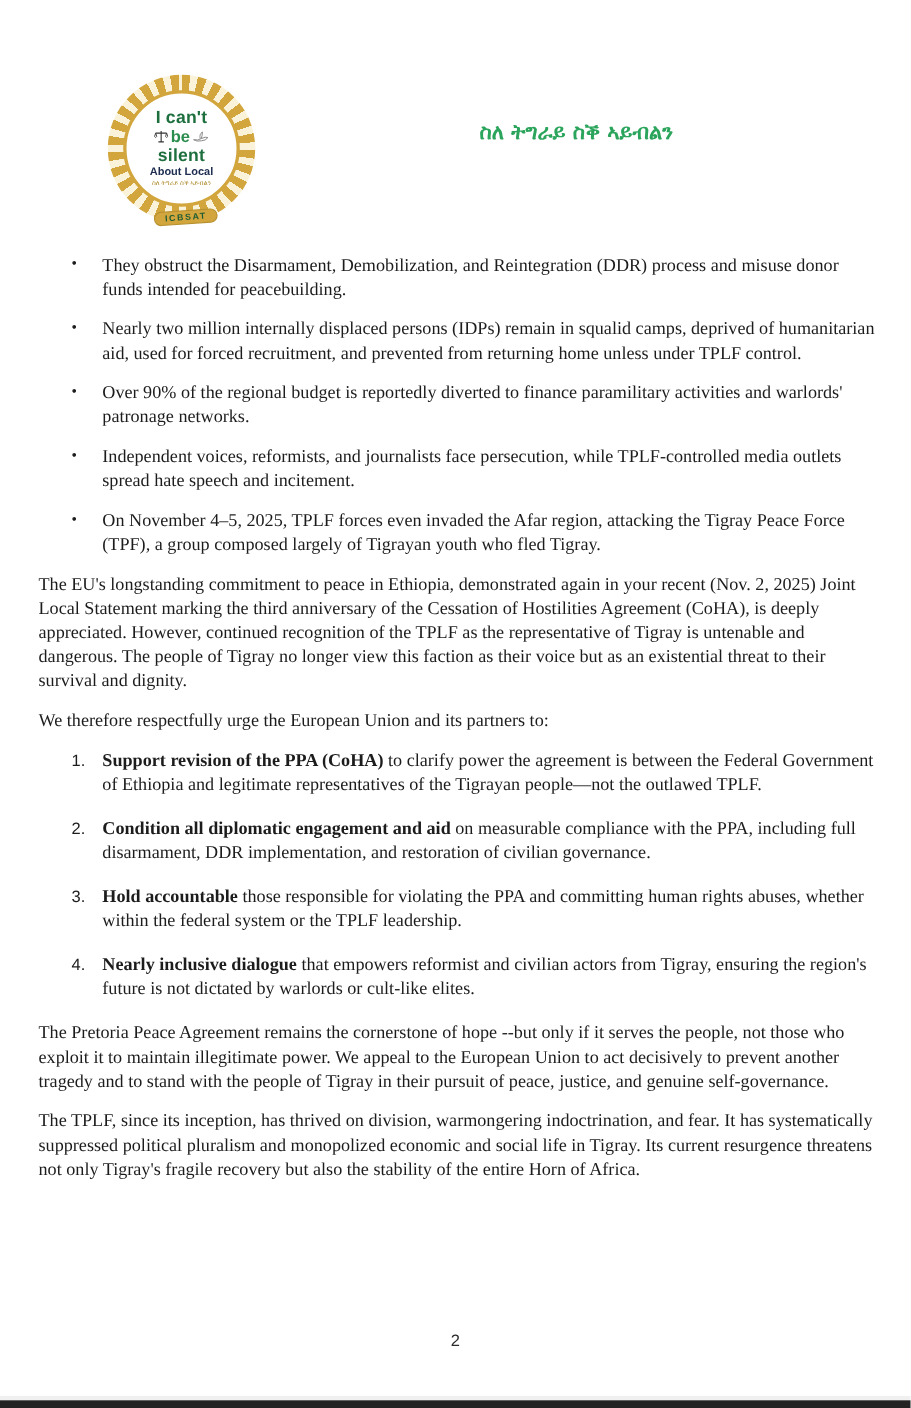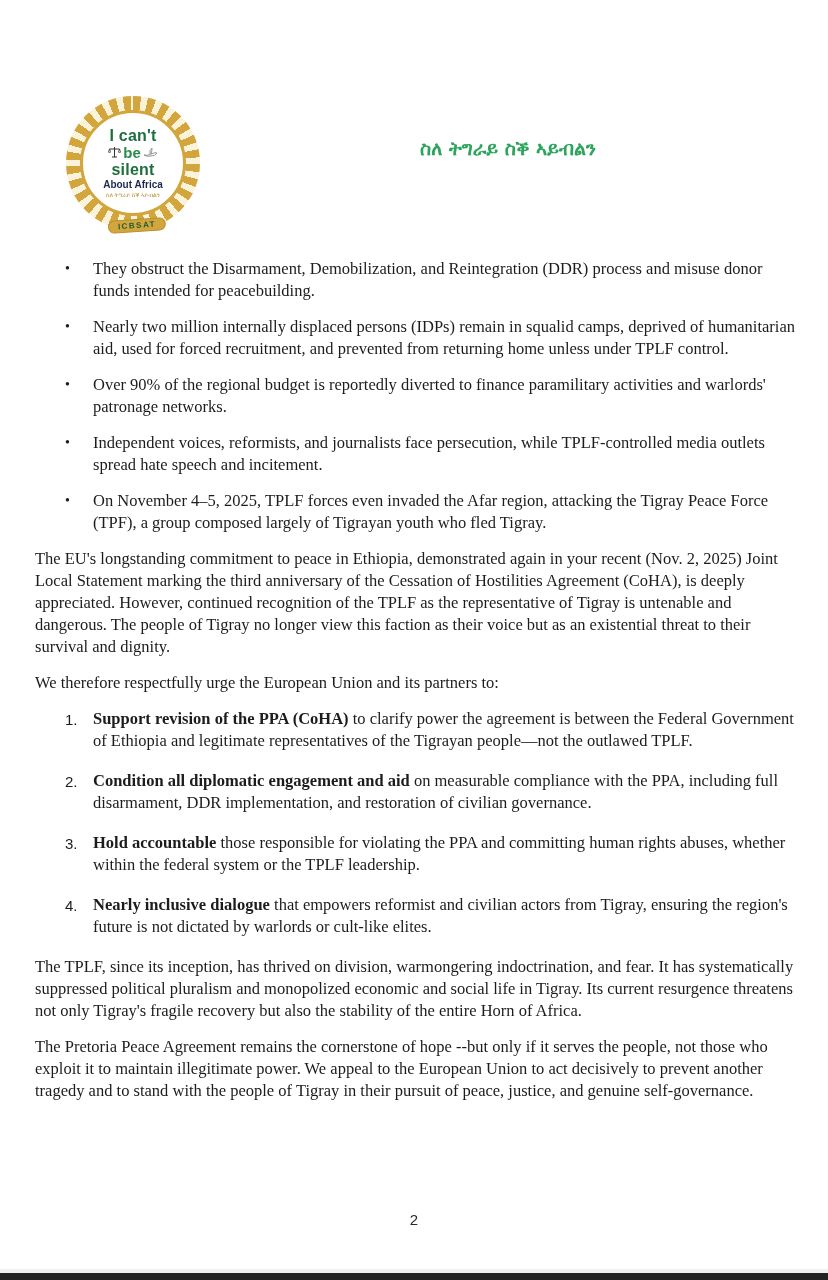--- a/index.html
+++ b/index.html
@@ -1,21 +1,21 @@
 <!DOCTYPE html>
 <html><head>
 <meta charset="utf-8">
 <style>
   html, body { margin:0; padding:0; background:#ffffff; }
   .page {
     position:relative; width:828px; height:1280px; background:#ffffff;
     font-family:"Liberation Serif", serif; color:#1c1c1c; overflow:hidden;
   }
   
-  .header { display:flex; align-items:flex-start; padding:66px 30px 0 60px;margin-top:28px; }
+  .header { display:flex; align-items:flex-start; padding:66px 30px 0 92px; }
   .logo-wrap { position:relative; width:154px; height:140px; flex:none; }
   .wreath {
     width:134px; height:134px; border-radius:50%;
     background:repeating-conic-gradient(#d2a63d 0deg 7deg, #faf3da 7deg 13deg);
     display:flex; align-items:center; justify-content:center;
     margin:2px 0 0 6px;
   }
   .logo-inner {
     width:100px; height:100px; border-radius:50%; background:#ffffff;
     border:3px solid #d2a63d; display:flex; flex-direction:column;
@@ -85,21 +85,21 @@
             </span>
             <span class="logo-be">be</span>
             <span>
               <svg class="icon-svg" width="15" height="12" viewBox="0 0 15 12">
                 <path d="M1 8 Q5 9 8 7 Q12 5 14 6 Q12 9 8 9 Q4 10 1 8 Z" fill="none" stroke="#8a8a8a" stroke-width="0.9"></path>
                 <path d="M7 7 Q6 3 9 1 Q9 4 8 7" fill="none" stroke="#8a8a8a" stroke-width="0.9"></path>
               </svg>
             </span>
           </div>
           <div class="logo-line3">silent</div>
-          <div class="logo-line4">About Africa</div>
+          <div class="logo-line4">About Local</div>
           <div class="logo-line5">ስለ ትግራይ ስቕ ኣይብልን</div>
         </div>
       </div>
       <div class="logo-banner">ICBSAT</div>
     </div>
     <div class="title-block">
       <div class="title-ti">ስለ ትግራይ ስቕ ኣይብልን</div>
     </div>
   </div>
 
@@ -140,23 +140,23 @@
     </div>
     <div class="num-item">
       <span class="num-marker">3.</span>
       <span class="num-text"><span class="num-bold">Hold accountable</span><span> those responsible for violating the PPA and committing human rights abuses, whether within the federal system or the TPLF leadership.</span></span>
     </div>
     <div class="num-item">
       <span class="num-marker">4.</span>
       <span class="num-text"><span class="num-bold">Nearly inclusive dialogue</span><span> that empowers reformist and civilian actors from Tigray, ensuring the region's future is not dictated by warlords or cult-like elites.</span></span>
     </div>
 
+    <p class="para">The Pretoria Peace Agreement remains the cornerstone of hope --but only if it serves the people, not those who exploit it to maintain illegitimate power. We appeal to the European Union to act decisively to prevent another tragedy and to stand with the people of Tigray in their pursuit of peace, justice, and genuine self-governance.</p>
+
     <p class="para">The TPLF, since its inception, has thrived on division, warmongering indoctrination, and fear. It has systematically suppressed political pluralism and monopolized economic and social life in Tigray. Its current resurgence threatens not only Tigray's fragile recovery but also the stability of the entire Horn of Africa.</p>
-
-    <p class="para">The Pretoria Peace Agreement remains the cornerstone of hope --but only if it serves the people, not those who exploit it to maintain illegitimate power. We appeal to the European Union to act decisively to prevent another tragedy and to stand with the people of Tigray in their pursuit of peace, justice, and genuine self-governance.</p>
 
   </div>
 
   <div class="page-number">2</div>
   <div class="bottom-strip-light"></div>
   <div class="bottom-bar-dark"></div>
 
 </div>
 
 </body></html>

